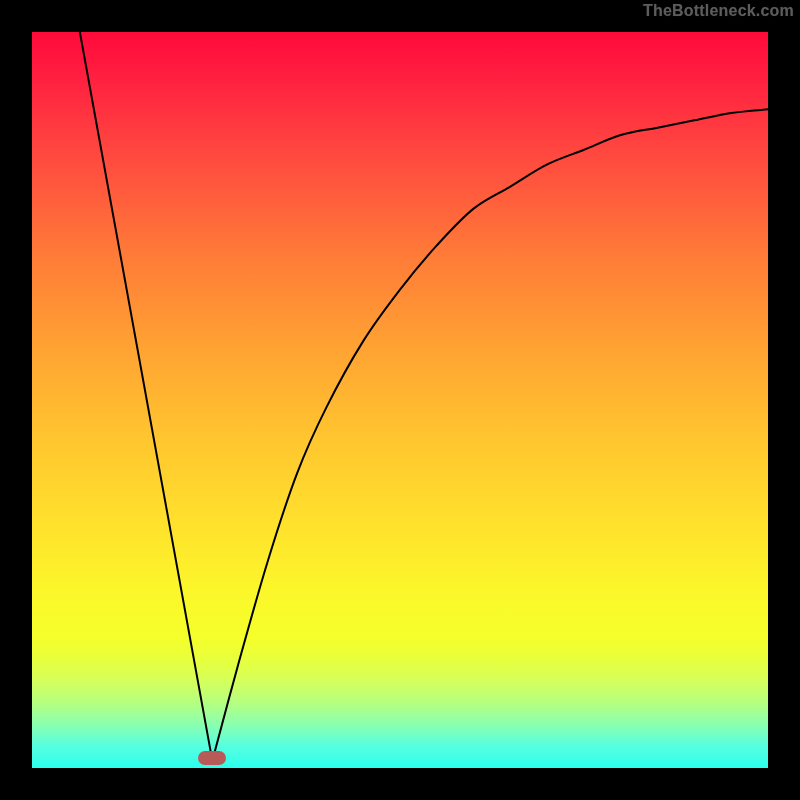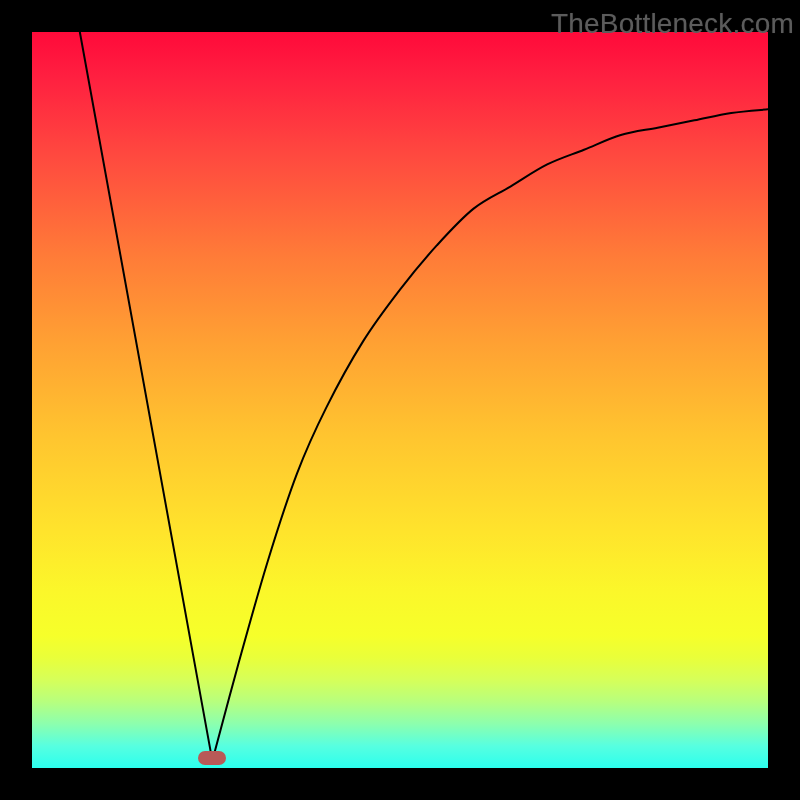--- a/index.html
+++ b/index.html
@@ -30,24 +30,24 @@
       #e9ff3a 85%,
       #d6ff59 88%,
       #b7ff7e 91%,
       #8cffae 94%,
       #57ffe0 97%,
       #2cffee 100%
     );
   }
   .watermark {
     position: absolute;
-    top: 8px;
+    top: 2px;
     right: 6px;
-    font-size: 28px;
-    font-weight: 400;
+    font-size: 16px;
+    font-weight: 700;
     color: #5c5c5c;
     letter-spacing: 0.2px;
     text-shadow: 0 0 1px rgba(255,255,255,0.15);
     user-select: none;
   }
   .marker {
     position: absolute;
     background: #b85a57;
     border-radius: 8px;
   }

